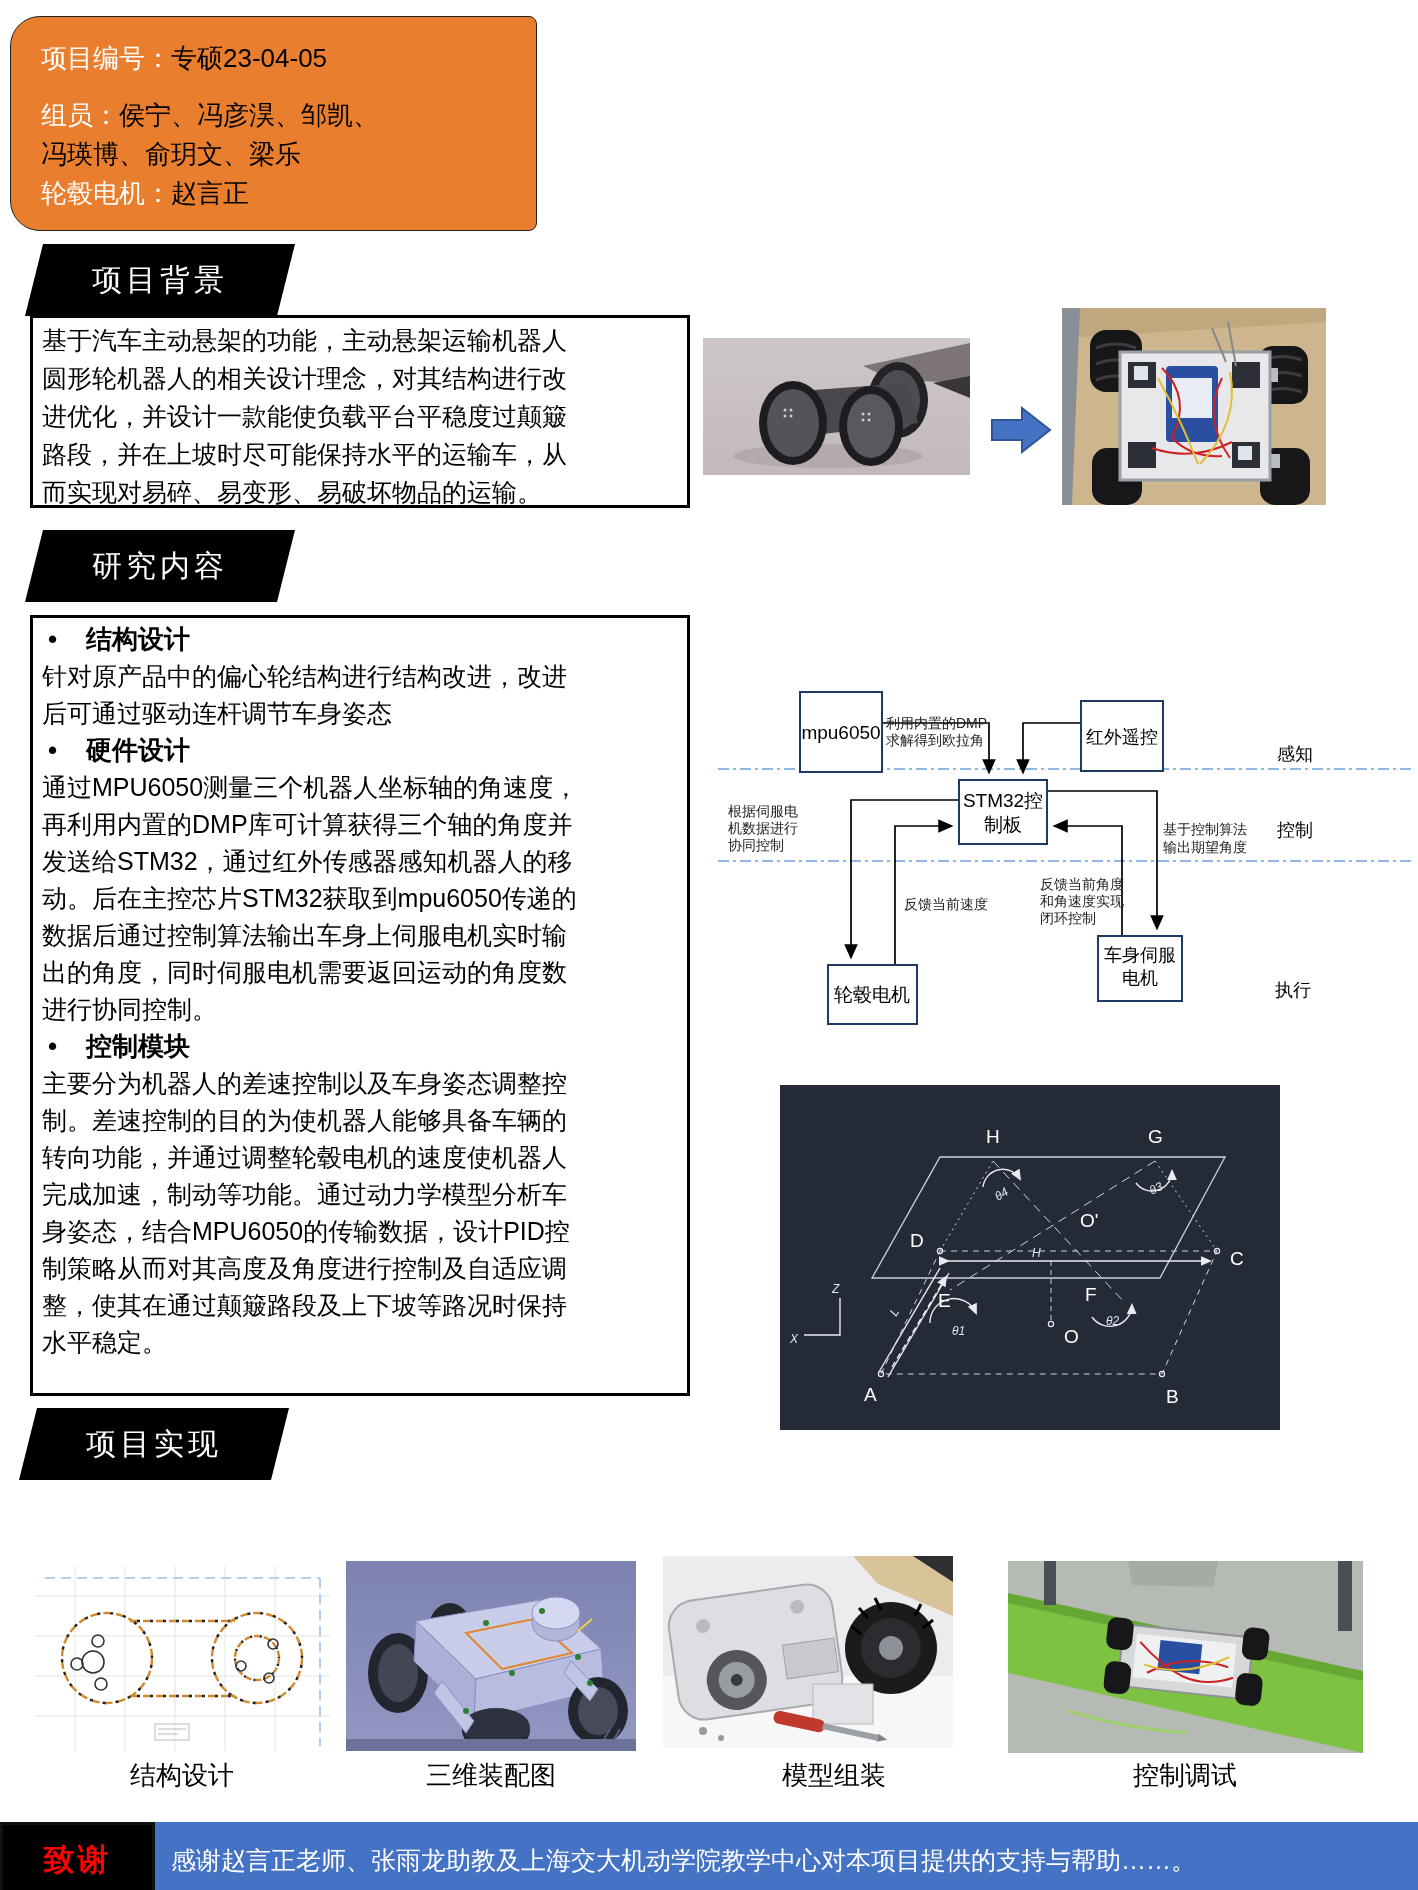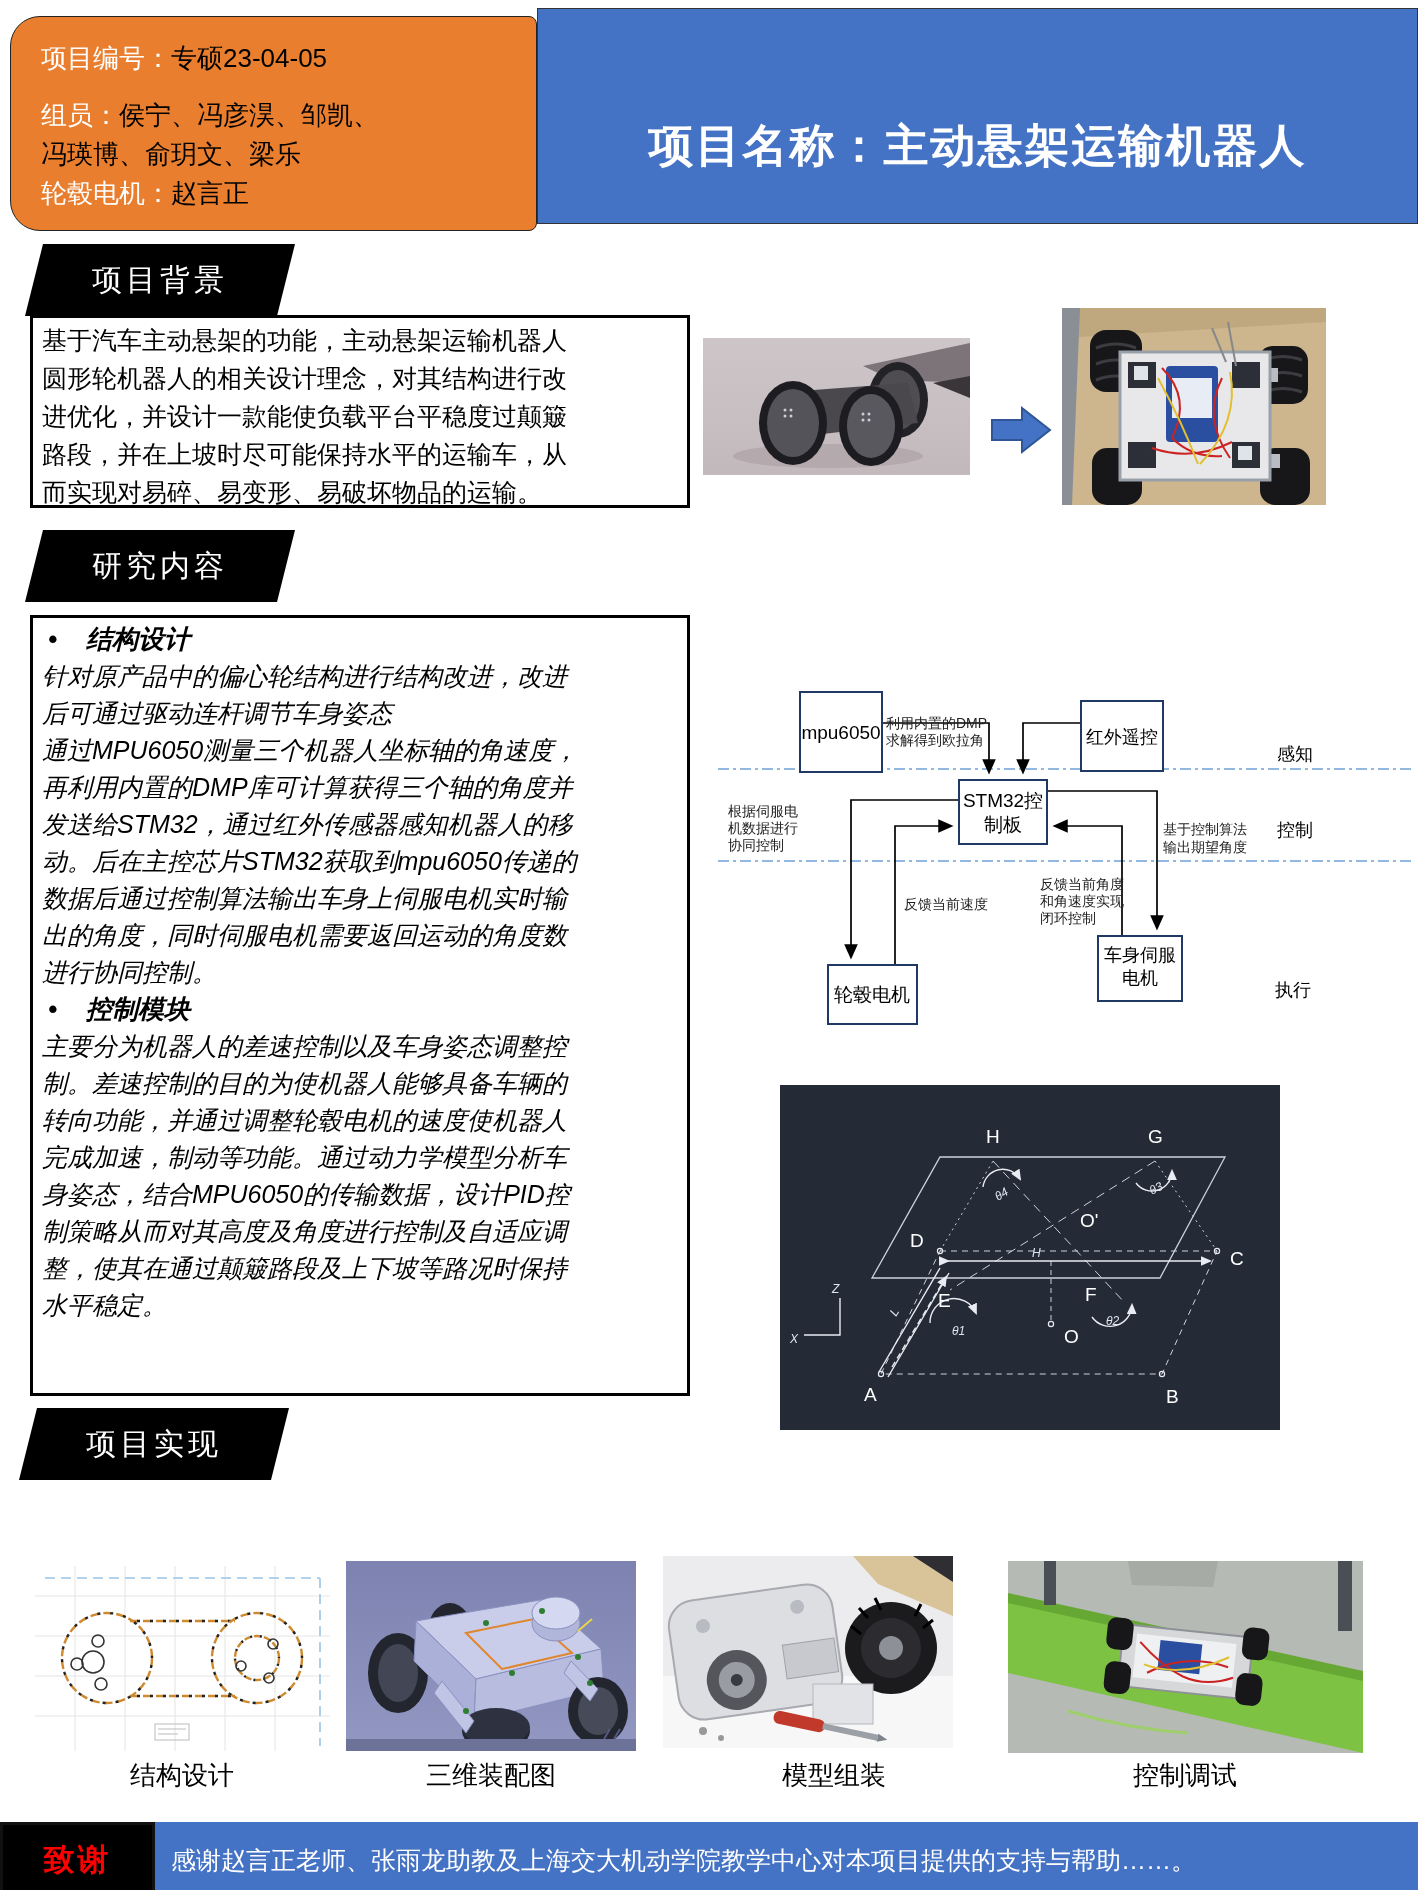--- a/index.html
+++ b/index.html
@@ -19,21 +19,21 @@
 
   
   .badge{position:absolute;width:252px;height:72px;background:#000;transform:skewX(-14deg);
     display:flex;align-items:center;justify-content:center;}
   .badge span{transform:skewX(14deg);color:#fff;font-size:30px;letter-spacing:4px;}
 
   
   .tbox{position:absolute;left:30px;width:660px;border:3px solid #000;background:#fff;
     padding:3px 6px 0 9px;font-size:25px;color:#000;}
   .bg-box{top:307px;height:193px;line-height:38px;}
-  .rc-box{top:607px;height:781px;line-height:37px;font-style:italic;}
+  .rc-box{top:607px;height:781px;line-height:37px;}
   .rc-title{font-weight:bold;font-size:26px;}
   .rc-title .bullet{display:inline-block;width:44px;padding-left:6px;}
   .rc-line{white-space:nowrap;}
 
   
   .photo{position:absolute;overflow:hidden;}
   .arrow-icon{position:absolute;left:990px;top:396px;width:62px;height:52px;}
 
   
   .caption{position:absolute;top:1750px;width:210px;text-align:center;font-size:26px;color:#000;}
@@ -59,23 +59,20 @@
     </div>
     <div>
       <span class="lbl">组员：</span><span>侯宁、冯彦淏、邹凯、</span>
     </div>
     <div>冯瑛博、俞玥文、梁乐</div>
     <div>
       <span class="lbl">轮毂电机：</span><span>赵言正</span>
     </div>
   </div>
 
-  <div class="blue-header">
-    <h1>项目名称：主动悬架运输机器人</h1>
-  </div>
 
   <div class="badge" style="left:34px;top:236px;">
     <span>项目背景</span>
   </div>
   <div class="badge" style="left:34px;top:522px;">
     <span>研究内容</span>
   </div>
   <div class="badge" style="left:28px;top:1400px;">
     <span>项目实现</span>
   </div>
@@ -92,20 +89,21 @@
 
   <div class="tbox rc-box">
     <div class="rc-sec">
       <div class="rc-title"><span class="bullet">•</span><b>结构设计</b></div>
       <div>
           <div class="rc-line">针对原产品中的偏心轮结构进行结构改进，改进</div>
           <div class="rc-line">后可通过驱动连杆调节车身姿态</div>
         </div>
     </div>
     <div class="rc-sec">
+      <div class="rc-title"><span class="bullet">•</span><b>硬件设计</b></div>
       <div>
           <div class="rc-line">通过MPU6050测量三个机器人坐标轴的角速度，</div>
           <div class="rc-line">再利用内置的DMP库可计算获得三个轴的角度并</div>
           <div class="rc-line">发送给STM32，通过红外传感器感知机器人的移</div>
           <div class="rc-line">动。后在主控芯片STM32获取到mpu6050传递的</div>
           <div class="rc-line">数据后通过控制算法输出车身上伺服电机实时输</div>
           <div class="rc-line">出的角度，同时伺服电机需要返回运动的角度数</div>
           <div class="rc-line">进行协同控制。</div>
         </div>
     </div>

